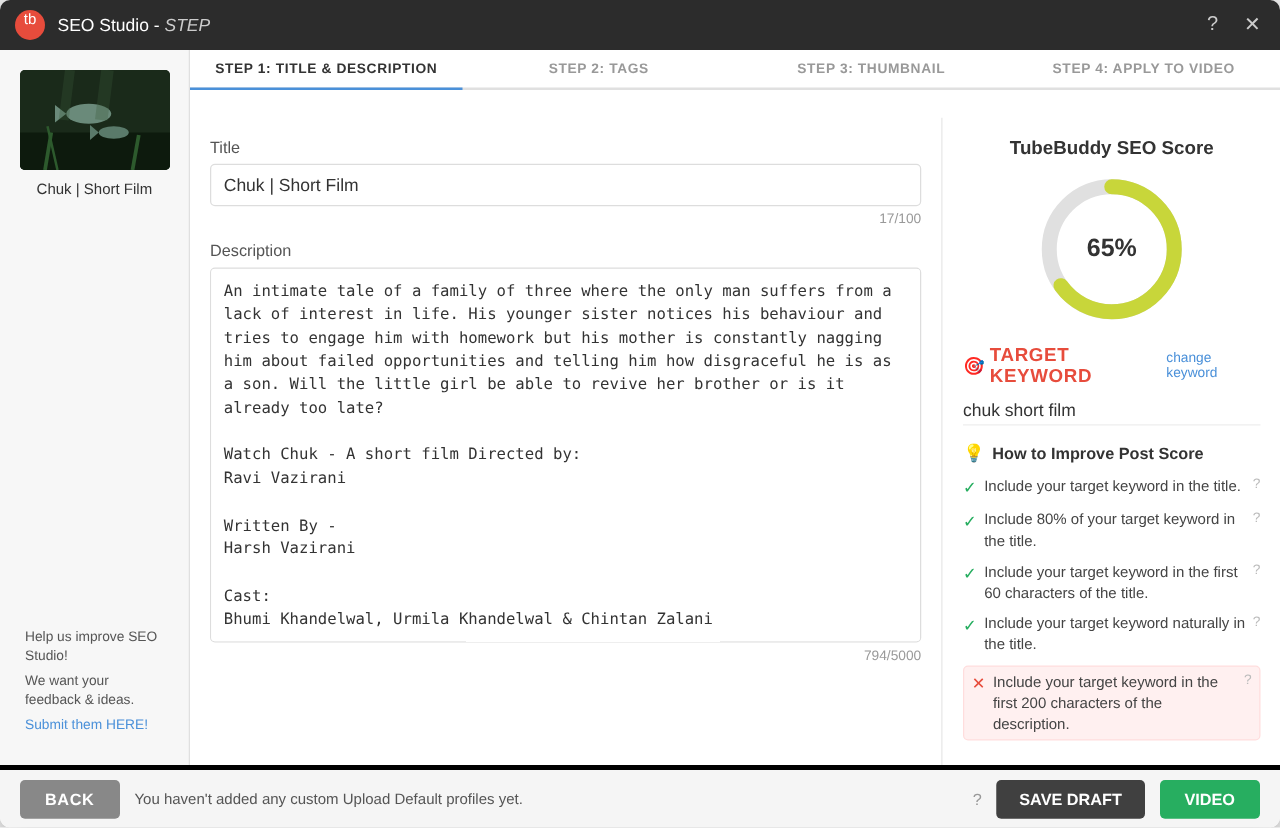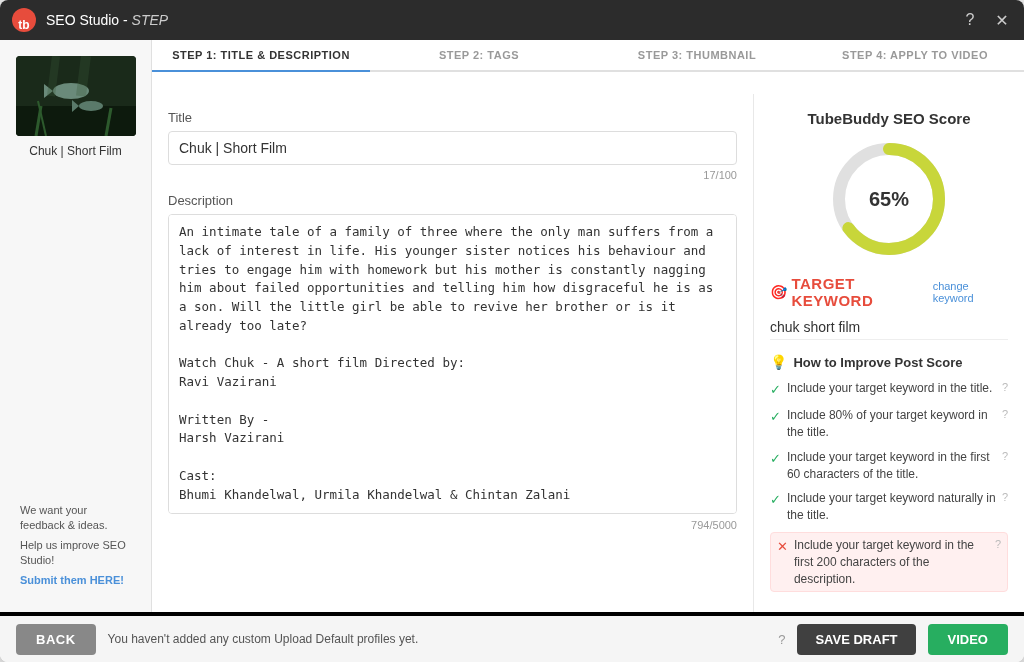--- a/index.html
+++ b/index.html
@@ -2,35 +2,35 @@
 <html><head>
   <meta charset="utf-8">
   <style>
     * { box-sizing: border-box; margin: 0; padding: 0; }
     body { font-family: -apple-system, BlinkMacSystemFont, 'Segoe UI', Arial, sans-serif; font-size: 13px; background: #f0f0f0; width: 1024px; height: 662px; overflow: hidden; }
 
     .app-window { width: 1024px; height: 662px; background: #fff; display: flex; flex-direction: column; border-radius: 8px; overflow: hidden; box-shadow: 0 4px 20px rgba(0,0,0,0.3); }
 
     
     .title-bar { background: #2c2c2c; color: #fff; display: flex; align-items: center; padding: 0 12px; height: 40px; flex-shrink: 0; }
-    .title-bar-logo { width: 24px; height: 24px; background: #e74c3c; border-radius: 50%; display: flex; align-items: flex-end; justify-content: center; color: #fff; font-weight: bold; font-size: 12px; margin-right: 10px; flex-shrink: 0; }
+    .title-bar-logo { width: 24px; height: 24px; background: #e74c3c; border-radius: 50%; display: flex; align-items: flex-start; justify-content: center; color: #fff; font-weight: normal; font-size: 12px; margin-right: 10px; flex-shrink: 0; }
     .title-bar-text { flex: 1; font-size: 14px; color: #fff; }
     .title-bar-text em { font-style: italic; color: #ccc; }
     .title-bar-actions { display: flex; gap: 12px; align-items: center; }
     .title-bar-icon { color: #ccc; cursor: pointer; font-size: 16px; width: 20px; height: 20px; display: flex; align-items: center; justify-content: center; border-radius: 50%; }
 
     
     .main-content { display: flex; flex: 1; overflow: hidden; }
 
     
     .left-sidebar { width: 152px; background: #f7f7f7; border-right: 1px solid #e0e0e0; display: flex; flex-direction: column; align-items: center; padding: 16px 12px; flex-shrink: 0; }
     .video-thumbnail { width: 120px; height: 80px; background: #2a3a2a; border-radius: 4px; overflow: hidden; display: flex; align-items: center; justify-content: center; position: relative; }
     .video-label { margin-top: 8px; font-size: 12px; color: #333; text-align: center; }
     .feedback-box { margin-top: auto; padding: 8px; font-size: 11px; color: #555; line-height: 1.4; }
-    .feedback-link { color: #4a90d9; cursor: pointer; font-weight: 700; }
+    .feedback-link { color: #4a90d9; cursor: pointer; font-weight: 400; }
 
     
     .center-panel { flex: 1; display: flex; flex-direction: column; overflow: hidden; }
 
     
     .steps-nav { display: flex; border-bottom: 2px solid #e0e0e0; background: #fff; flex-shrink: 0; }
     .step-tab { flex: 1; padding: 9px 8px; text-align: center; font-size: 11px; font-weight: 600; color: #999; letter-spacing: 0.5px; cursor: pointer; position: relative; text-transform: uppercase; }
     .step-tab.active { color: #333; }
     .step-tab.active::after { content: ''; position: absolute; bottom: -2px; left: 0; right: 0; height: 2px; background: #4a90d9; }
 
@@ -124,22 +124,22 @@
           <polygon points="37,35 28,28 28,42" fill="#6a8a7a"></polygon>
           <ellipse cx="75" cy="50" rx="12" ry="5" fill="#5a7a6a"></ellipse>
           <polygon points="63,50 56,44 56,56" fill="#5a7a6a"></polygon>
 
           <line x1="40" y1="0" x2="35" y2="40" stroke="#3a5a3a" stroke-width="8" opacity="0.3"></line>
           <line x1="70" y1="0" x2="65" y2="40" stroke="#3a5a3a" stroke-width="10" opacity="0.3"></line>
         </svg>
       </div>
       <div class="video-label">Chuk | Short Film</div>
       <div class="feedback-box">
+        <div style="margin-bottom:4px;font-weight:500;">Help us improve SEO Studio!</div>
         <div style="margin-bottom:4px;">We want your feedback &amp; ideas.</div>
-        <div style="margin-bottom:4px;font-weight:500;">Help us improve SEO Studio!</div>
         <span class="feedback-link">Submit them HERE!</span>
       </div>
     </div>
 
     <div class="center-panel">
 
       <div class="steps-nav">
         <div class="step-tab active">STEP 1:  TITLE &amp; DESCRIPTION</div>
         <div class="step-tab">STEP 2:  TAGS</div>
         <div class="step-tab">STEP 3:  THUMBNAIL</div>

